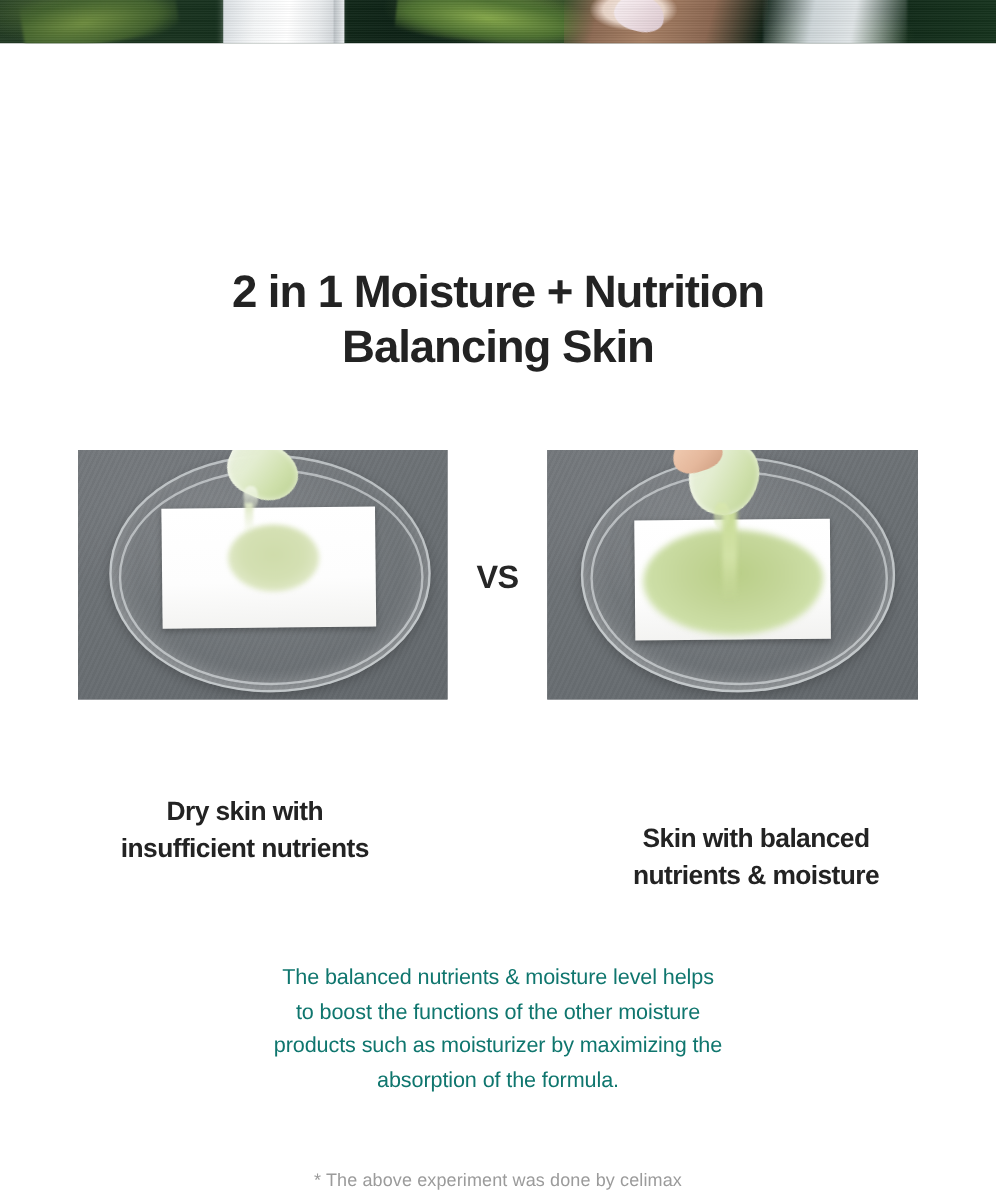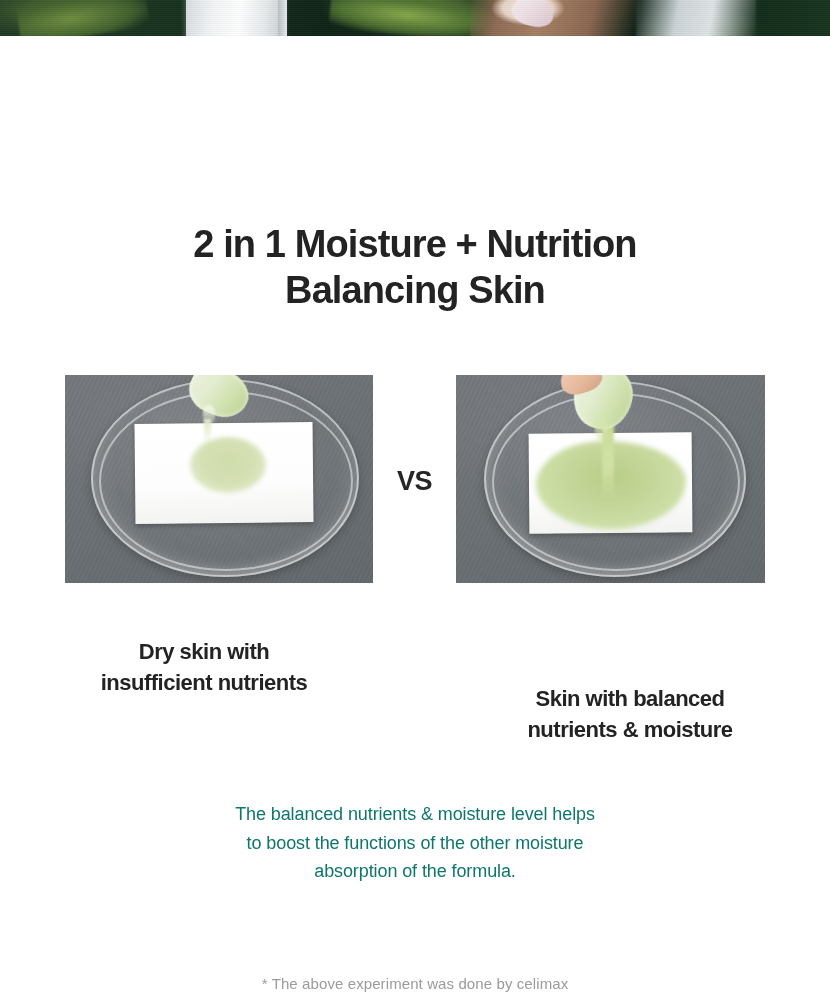--- a/index.html
+++ b/index.html
@@ -244,21 +244,21 @@
     position: absolute;
     top: 636px;
     font-size: 22px;
     line-height: 31px;
     font-weight: bold;
     letter-spacing: -0.5px;
     color: #232323;
     text-align: center;
   }
   .caption .line { display: block; }
-  .caption-left  { left: 49px;  width: 310px; }
+  .caption-left  { left: 49px;  width: 310px; margin-top: 24px; }
   .caption-right { left: 470px; width: 320px; margin-top: 47px; }
 
   
   .body-copy {
     position: absolute;
     left: 115px;
     top: 782px;
     width: 600px;
     text-align: center;
     font-size: 18px;
@@ -338,16 +338,17 @@
 </div>
 
 <div class="caption caption-right">
   <span class="line">Skin with balanced</span>
   <span class="line">nutrients &amp; moisture</span>
 </div>
 
 <p class="body-copy">
   <span class="line">The balanced nutrients &amp; moisture level helps</span>
   <span class="line">to boost the functions of the other moisture</span>
+  <span class="line">products such as moisturizer by maximizing the</span>
   <span class="line">absorption of the formula.</span>
 </p>
 
 <div class="footnote">* The above experiment was done by celimax</div>
 
 </body></html>

